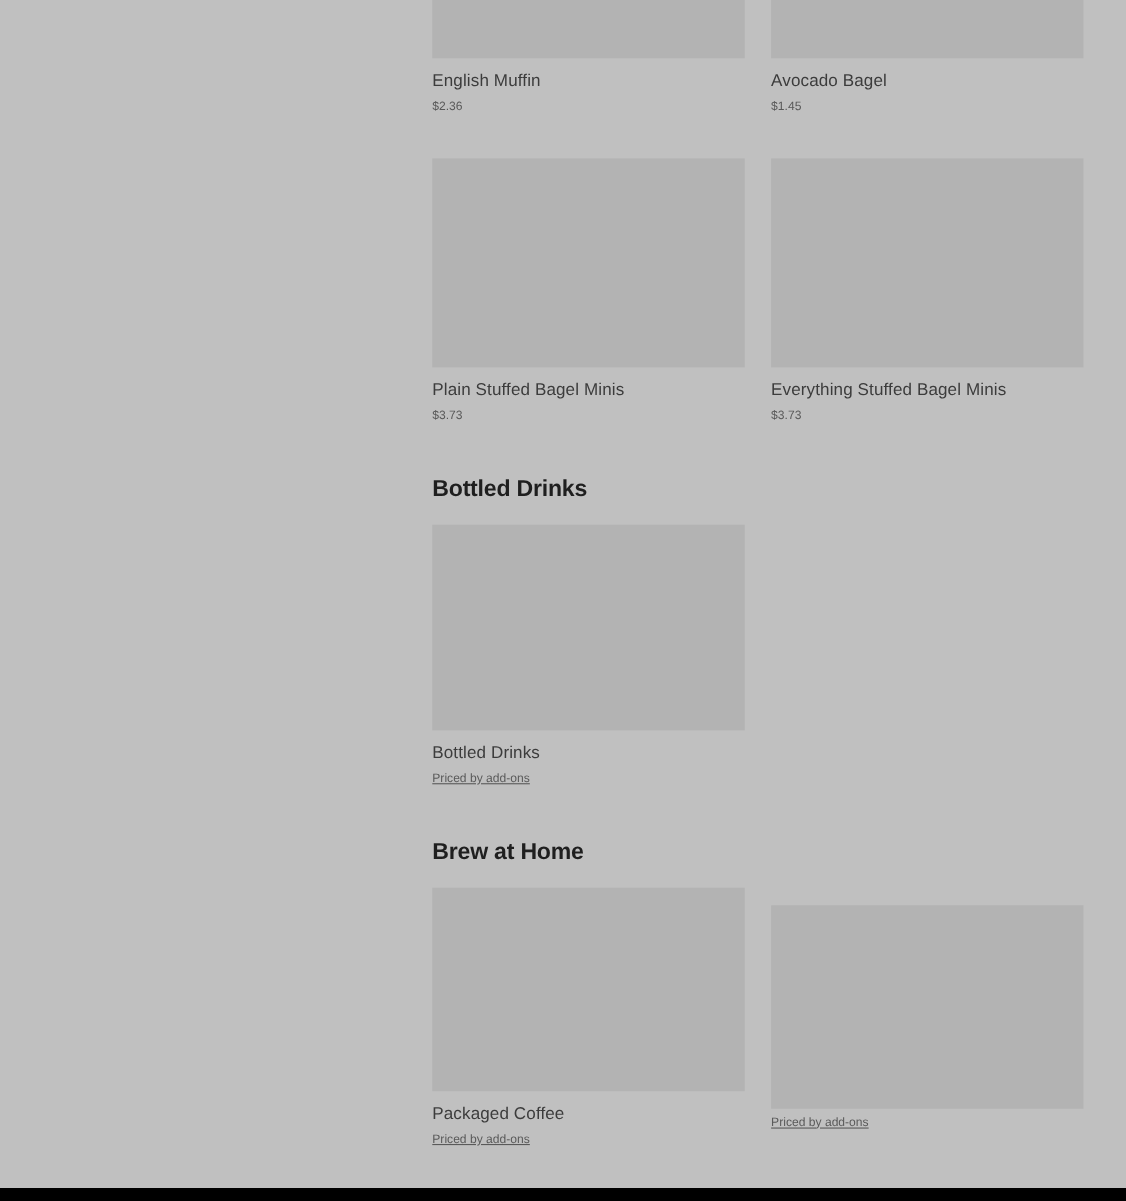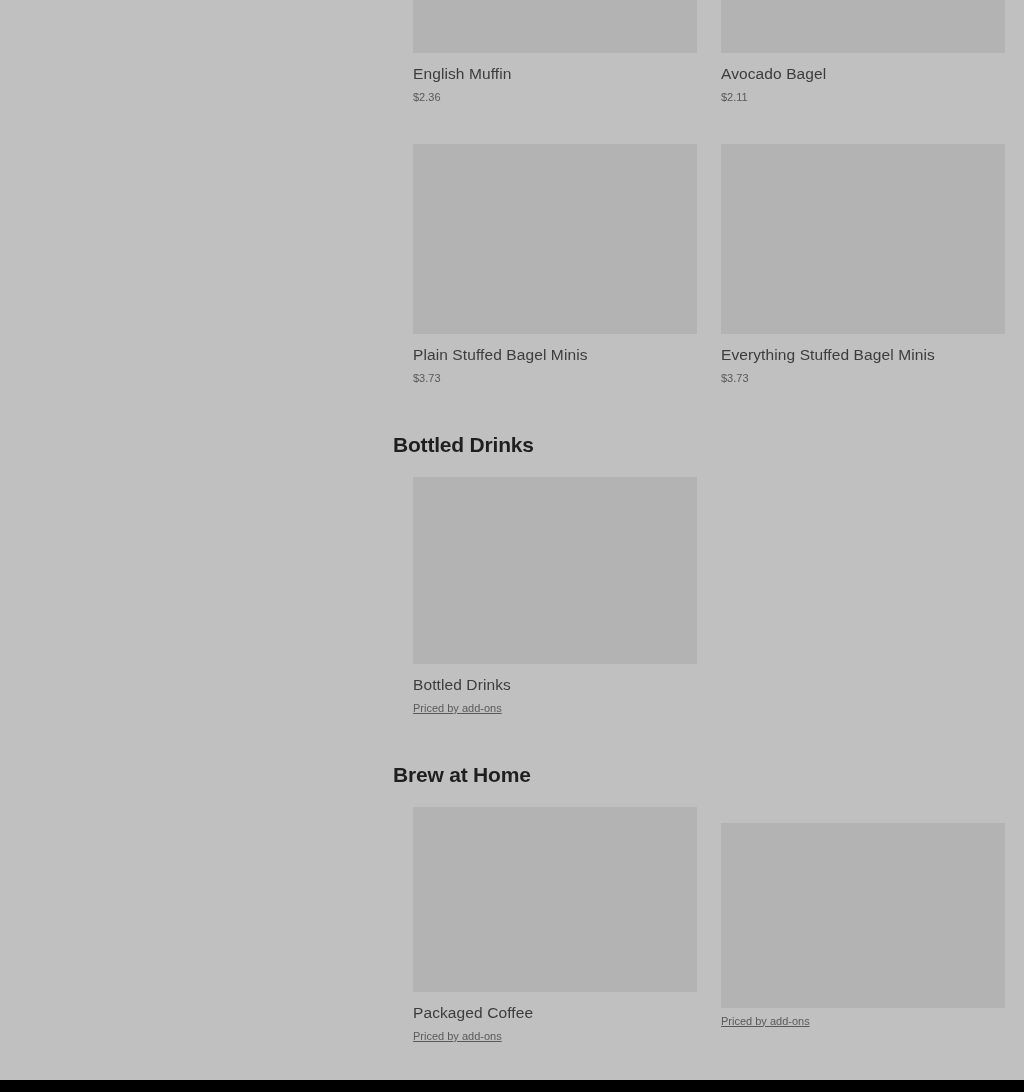--- a/index.html
+++ b/index.html
@@ -35,21 +35,20 @@
     top: 0;
     width: 592px;
   }
 
   
   .grid {
     display: grid;
     grid-template-columns: 284px 284px;
     column-gap: 24px;
     row-gap: 0;
-    margin-left: 20px;
   }
 
   .card {
     display: block;
     text-align: left;
     background: transparent;
     border: 0;
     cursor: pointer;
     padding: 0;
     font-family: inherit;
@@ -125,21 +124,21 @@
 
         <button class="card">
           <span class="thumb tall"></span>
           <div class="card-name">English Muffin</div>
           <div class="card-price">$2.36</div>
         </button>
 
         <button class="card">
           <span class="thumb tall"></span>
           <div class="card-name">Avocado Bagel</div>
-          <div class="card-price">$2.11</div>
+          <div class="card-price">$1.45</div>
         </button>
 
       </div>
 
       <div class="row-gap-lg"></div>
 
       <div class="grid">
 
         <button class="card">
           <span class="thumb tall"></span>

